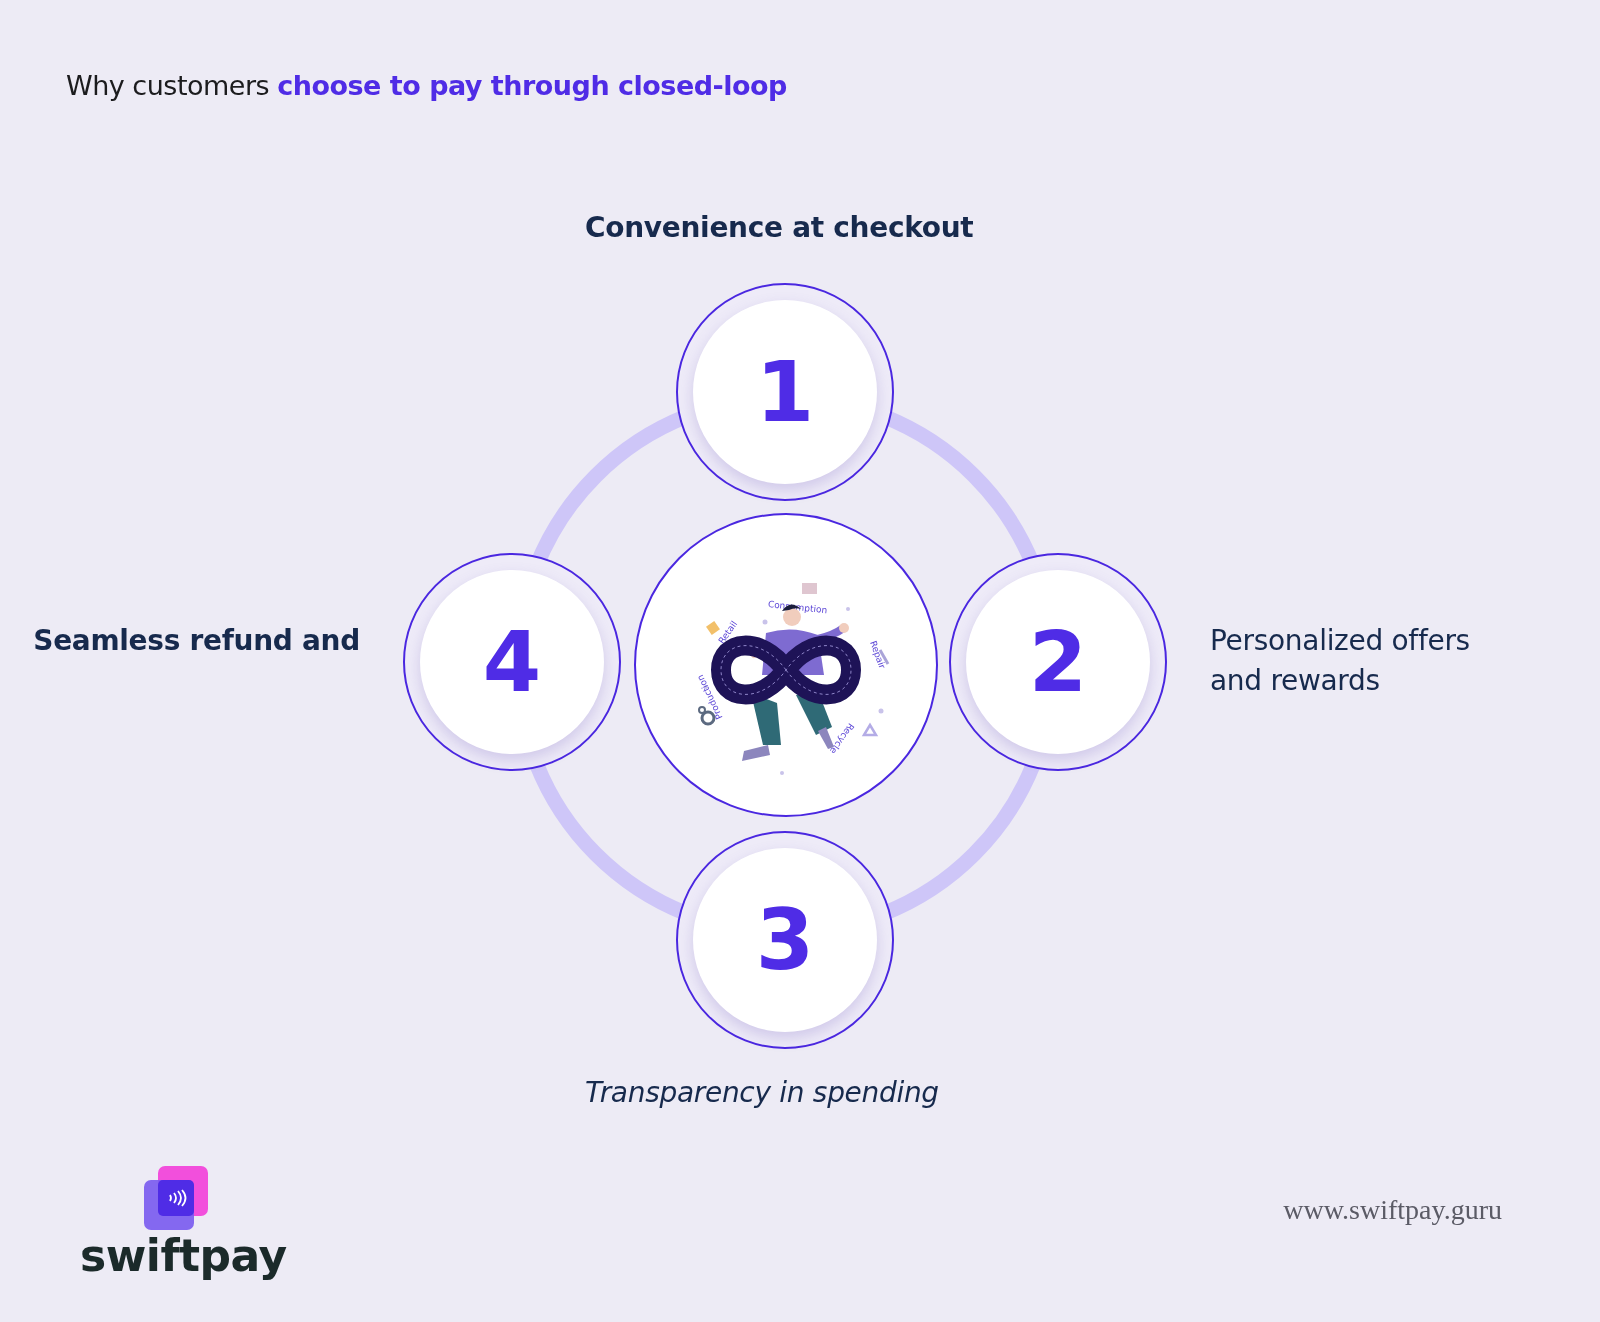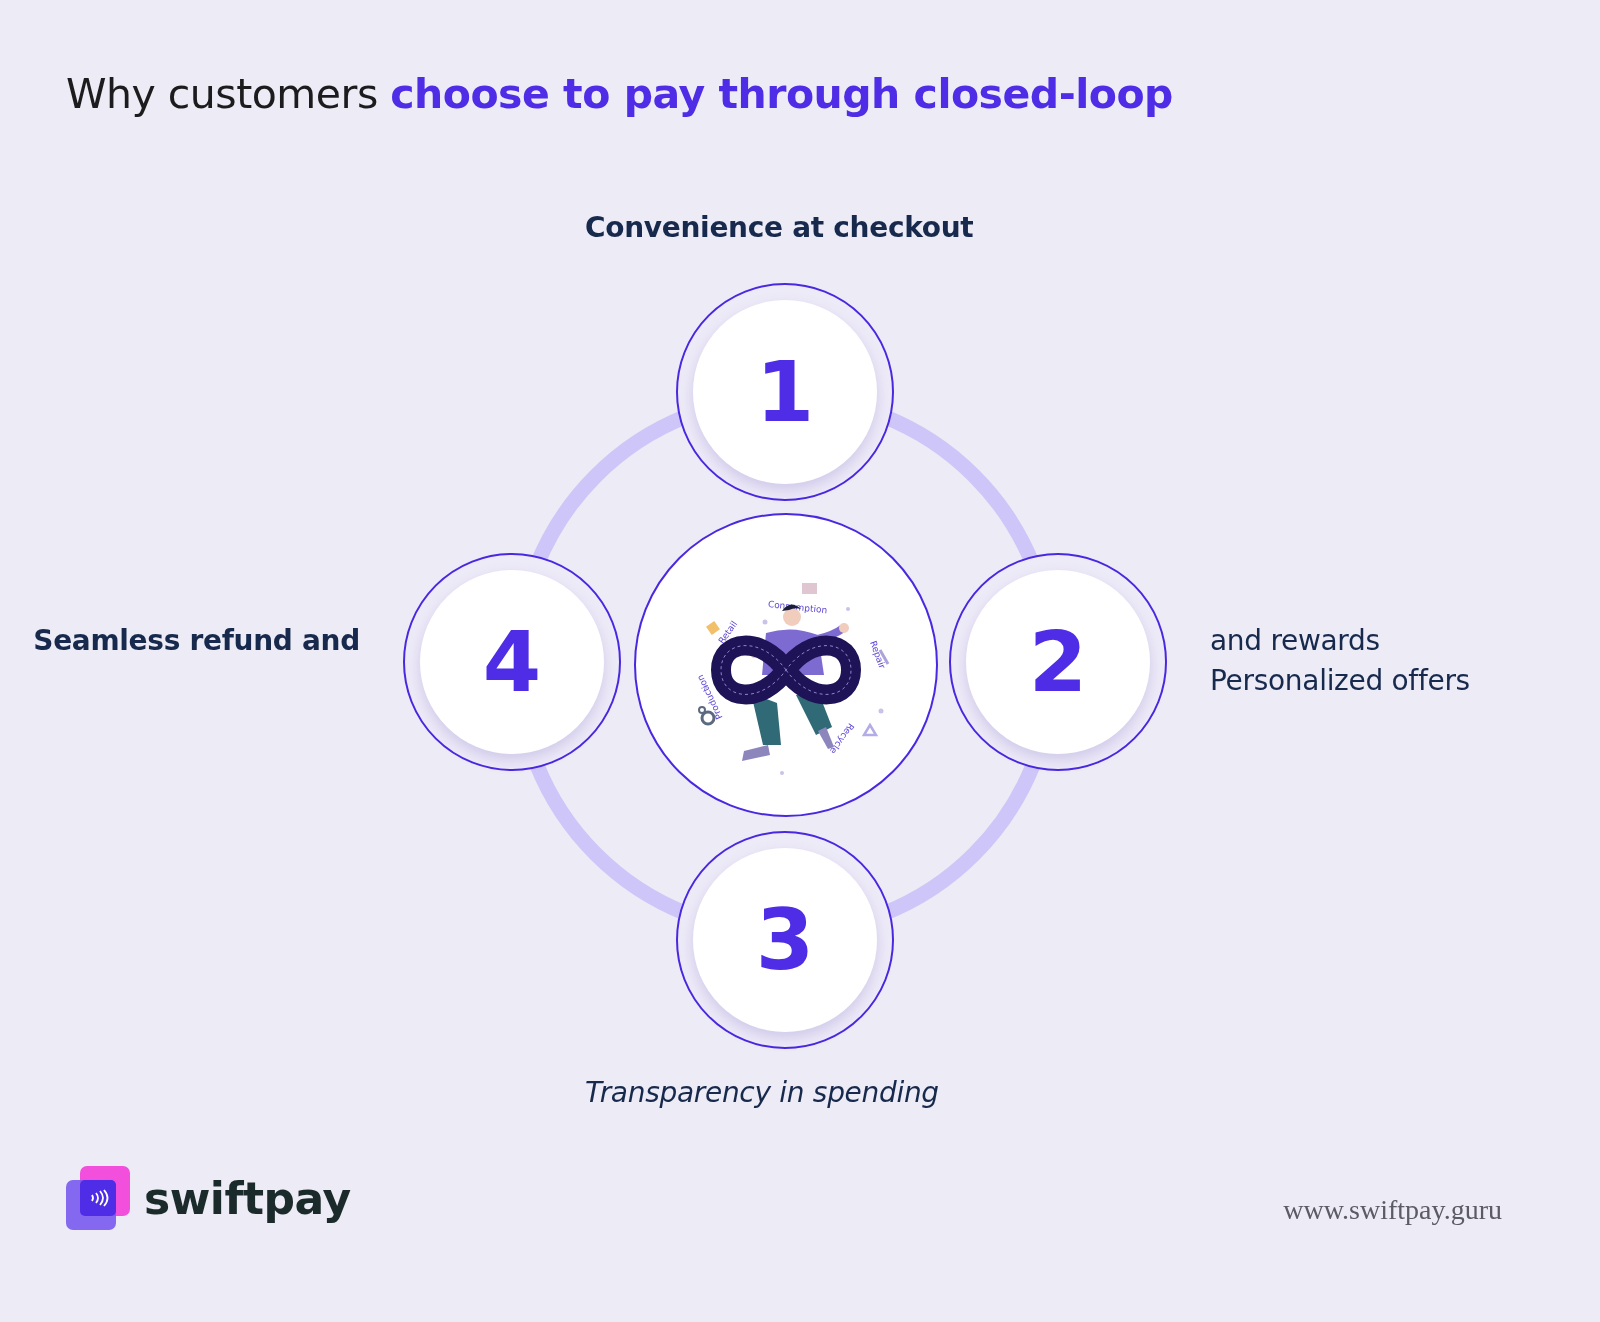--- a/index.html
+++ b/index.html
@@ -1,21 +1,21 @@
 <!DOCTYPE html>
 <html><head>
 <meta charset="utf-8">
 <style>
   * { margin: 0; padding: 0; box-sizing: border-box; }
   html, body { width: 1600px; height: 1322px; background: #edebf5; overflow: hidden; }
   body { position: relative; font-family: "Liberation Sans", "DejaVu Sans", sans-serif; color: #172a4d; }
 
   .title {
     position: absolute; left: 66px; top: 70px;
-    font-size: 41px; letter-spacing: -0.5px; color: #1c1c1e; white-space: nowrap;
+    font-size: 27px; letter-spacing: -0.5px; color: #1c1c1e; white-space: nowrap;
     font-family: "DejaVu Sans", sans-serif; font-weight: normal;
   }
   .title .accent { color: #4f2ce6; font-weight: bold; }
 
   .ring {
     position: absolute; left: 510px; top: 390px; width: 550px; height: 550px;
     border-radius: 50%; border: 15px solid #cec6f8;
   }
 
   .node {
@@ -45,21 +45,21 @@
 
   .label {
     position: absolute; font-size: 28px; color: #172a4d; line-height: 40px;
     font-family: "DejaVu Sans", sans-serif; letter-spacing: -0.3px;
   }
   .label-1 { left: 585px; width: 400px; top: 208px; text-align: left; font-weight: bold; }
   .label-3 { left: 585px; width: 400px; top: 1073px; text-align: left; font-style: italic; }
   .label-4 { left: 30px; width: 330px; top: 621px; text-align: right; font-weight: bold; }
   .label-2 { left: 1210px; width: 330px; top: 621px; text-align: left; }
 
-  .logo { position: absolute; left: 66px; top: 1166px; display: flex; align-items: center; }
+  .logo { position: absolute; left: 66px; top: 1166px; display: flex; align-items: center; flex-direction: column; }
   .logo-mark { position: relative; width: 64px; height: 64px; }
   .logo-mark .back { position: absolute; left: 14px; top: 0; width: 50px; height: 50px; border-radius: 7px; background: #f24fdc; }
   .logo-mark .front { position: absolute; left: 0; top: 14px; width: 50px; height: 50px; border-radius: 7px; background: rgba(120,90,240,0.9); }
   .logo-mark .overlap { position: absolute; left: 14px; top: 14px; width: 36px; height: 36px; border-radius: 5px; background: #4f2ce6; display:flex; align-items:center; justify-content:center; }
   .logo-text { margin-left: 14px; font-size: 44px; font-weight: bold; color: #1b2a2a; font-family: "DejaVu Sans", sans-serif; letter-spacing: -0.5px; }
 
   .url { position: absolute; right: 98px; top: 1194px; font-size: 28px; color: #5b5b66; font-family: Liberation Serif, serif; }
 </style>
 </head>
 <body>
@@ -126,22 +126,22 @@
     </div>
 </div>
 <div class="node node-4">
   <div class="inner">
       <span class="num">4</span>
     </div>
 </div>
 
 <div class="label label-1">Convenience at checkout</div>
 <div class="label label-2">
+  <div>Personalized offers</div>
   <div>and rewards</div>
-  <div>Personalized offers</div>
 </div>
 <div class="label label-3">Transparency in spending</div>
 <div class="label label-4">
   <div>Seamless refund and</div>
 </div>
 
 <div class="logo">
   <div class="logo-mark">
     <div class="back"></div>
     <div class="front"></div>

